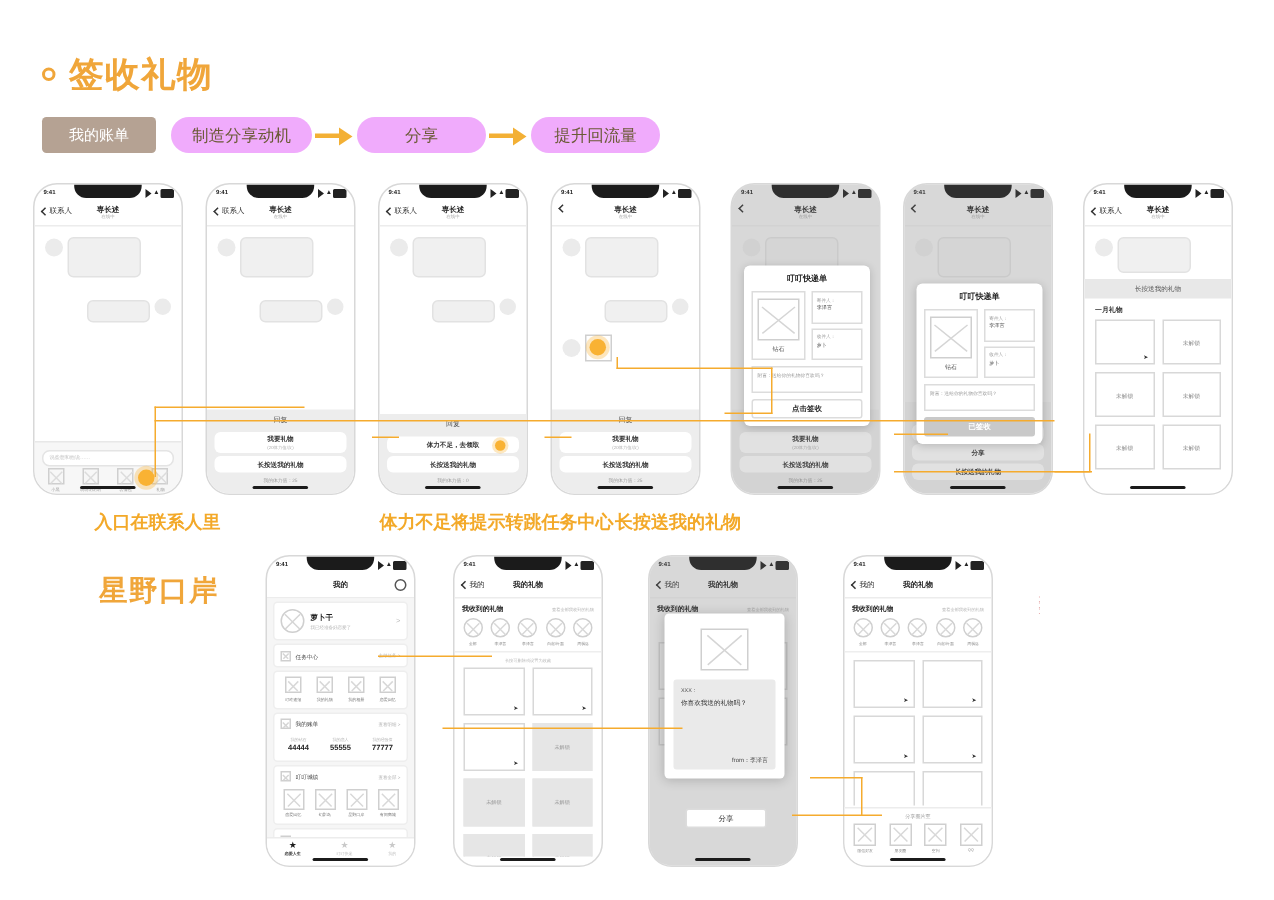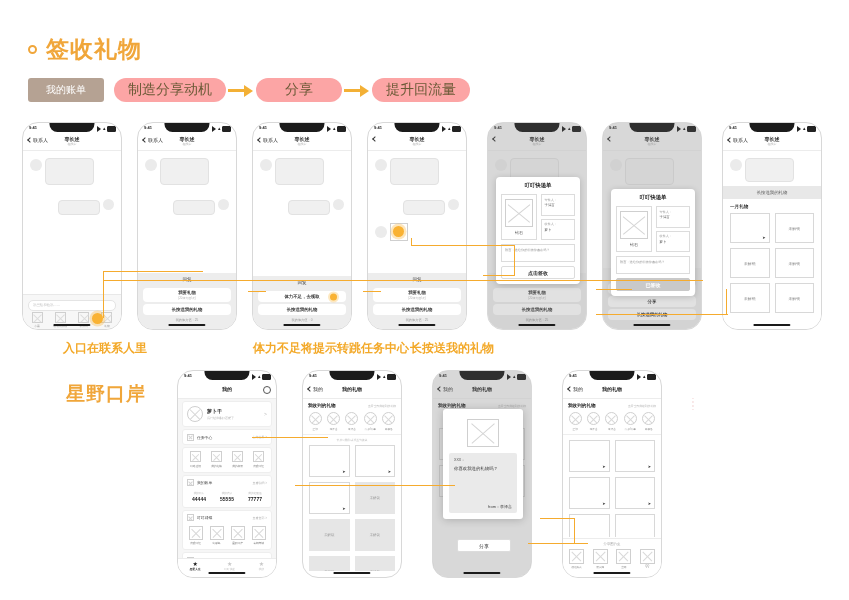--- a/index.html
+++ b/index.html
@@ -17,21 +17,21 @@
   .sec-bullet{width:9px;height:9px;border-radius:50%;border:2px solid #f0a63a;box-sizing:border-box;}
   .sec-title-text{font-size:23px;font-weight:bold;color:#f0a63a;letter-spacing:1px;}
 
   .sec2-title{position:absolute;font-size:19px;font-weight:bold;color:#f0a63a;letter-spacing:1px;}
 
   
   .flow{position:absolute;left:28px;top:78px;display:flex;align-items:center;}
   .chip{height:24px;display:flex;align-items:center;justify-content:center;
         font-size:10px;color:#fff;padding:0 14px;box-sizing:border-box;}
   .chip.brown{background:#b5a293;border-radius:3px;min-width:76px;}
-  .chip.amber{background:#fca5a5;color:#6b5a37;border-radius:13px;font-size:14px;min-width:86px;}
+  .chip.amber{background:#f0abfc;color:#6b5a37;border-radius:13px;font-size:11px;min-width:86px;}
   .arrow{width:30px;height:24px;position:relative;}
   .arrow::before{content:"";position:absolute;left:2px;top:11px;width:18px;height:2.5px;background:#f3b035;}
   .arrow::after{content:"";position:absolute;left:18px;top:6.5px;width:0;height:0;
      border-top:6px solid transparent;border-bottom:6px solid transparent;border-left:9px solid #f3b035;}
 
   
   .phone{position:absolute;background:#fff;border:1.3px solid #d8d8d8;border-radius:16px;
          box-sizing:border-box;overflow:hidden;}
   .phone.dim{background:#f4f4f4;}
   .notch{position:absolute;left:50%;transform:translateX(-50%);top:0;

